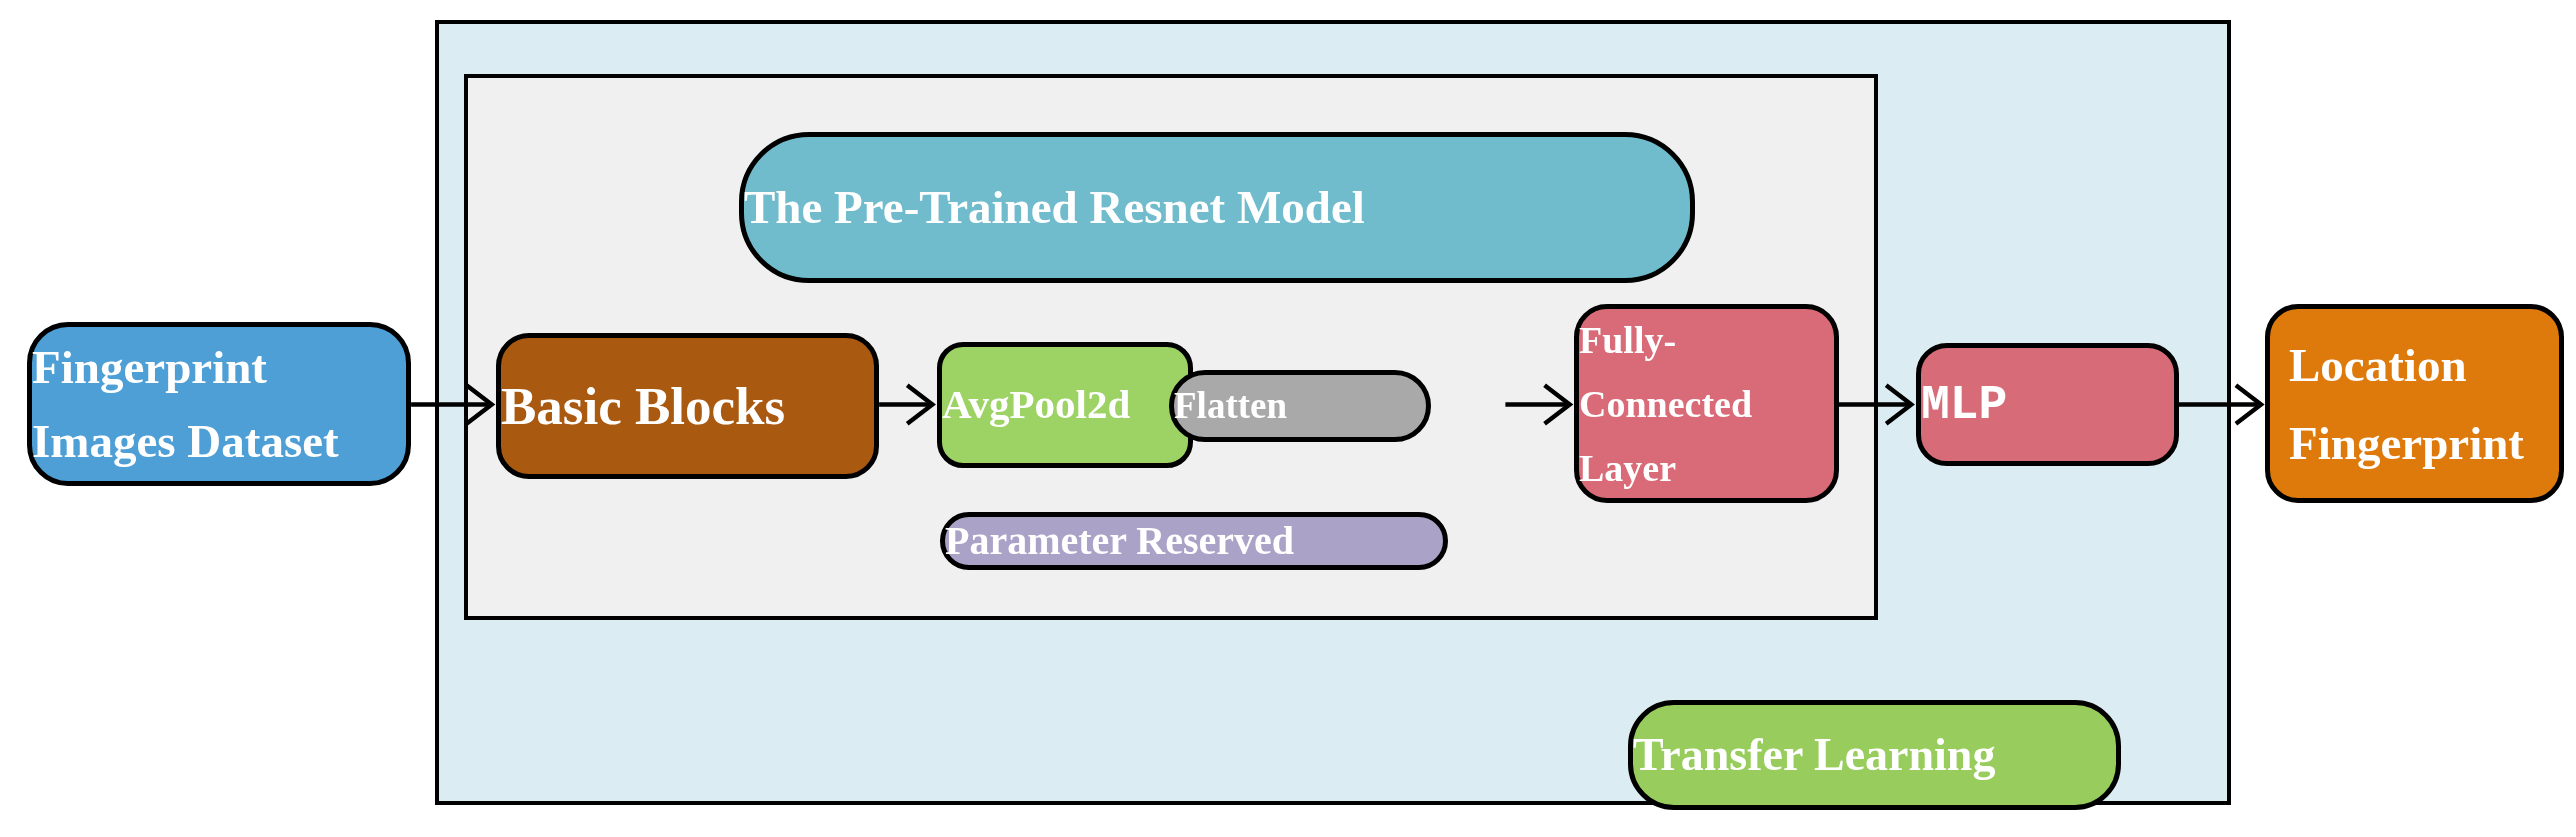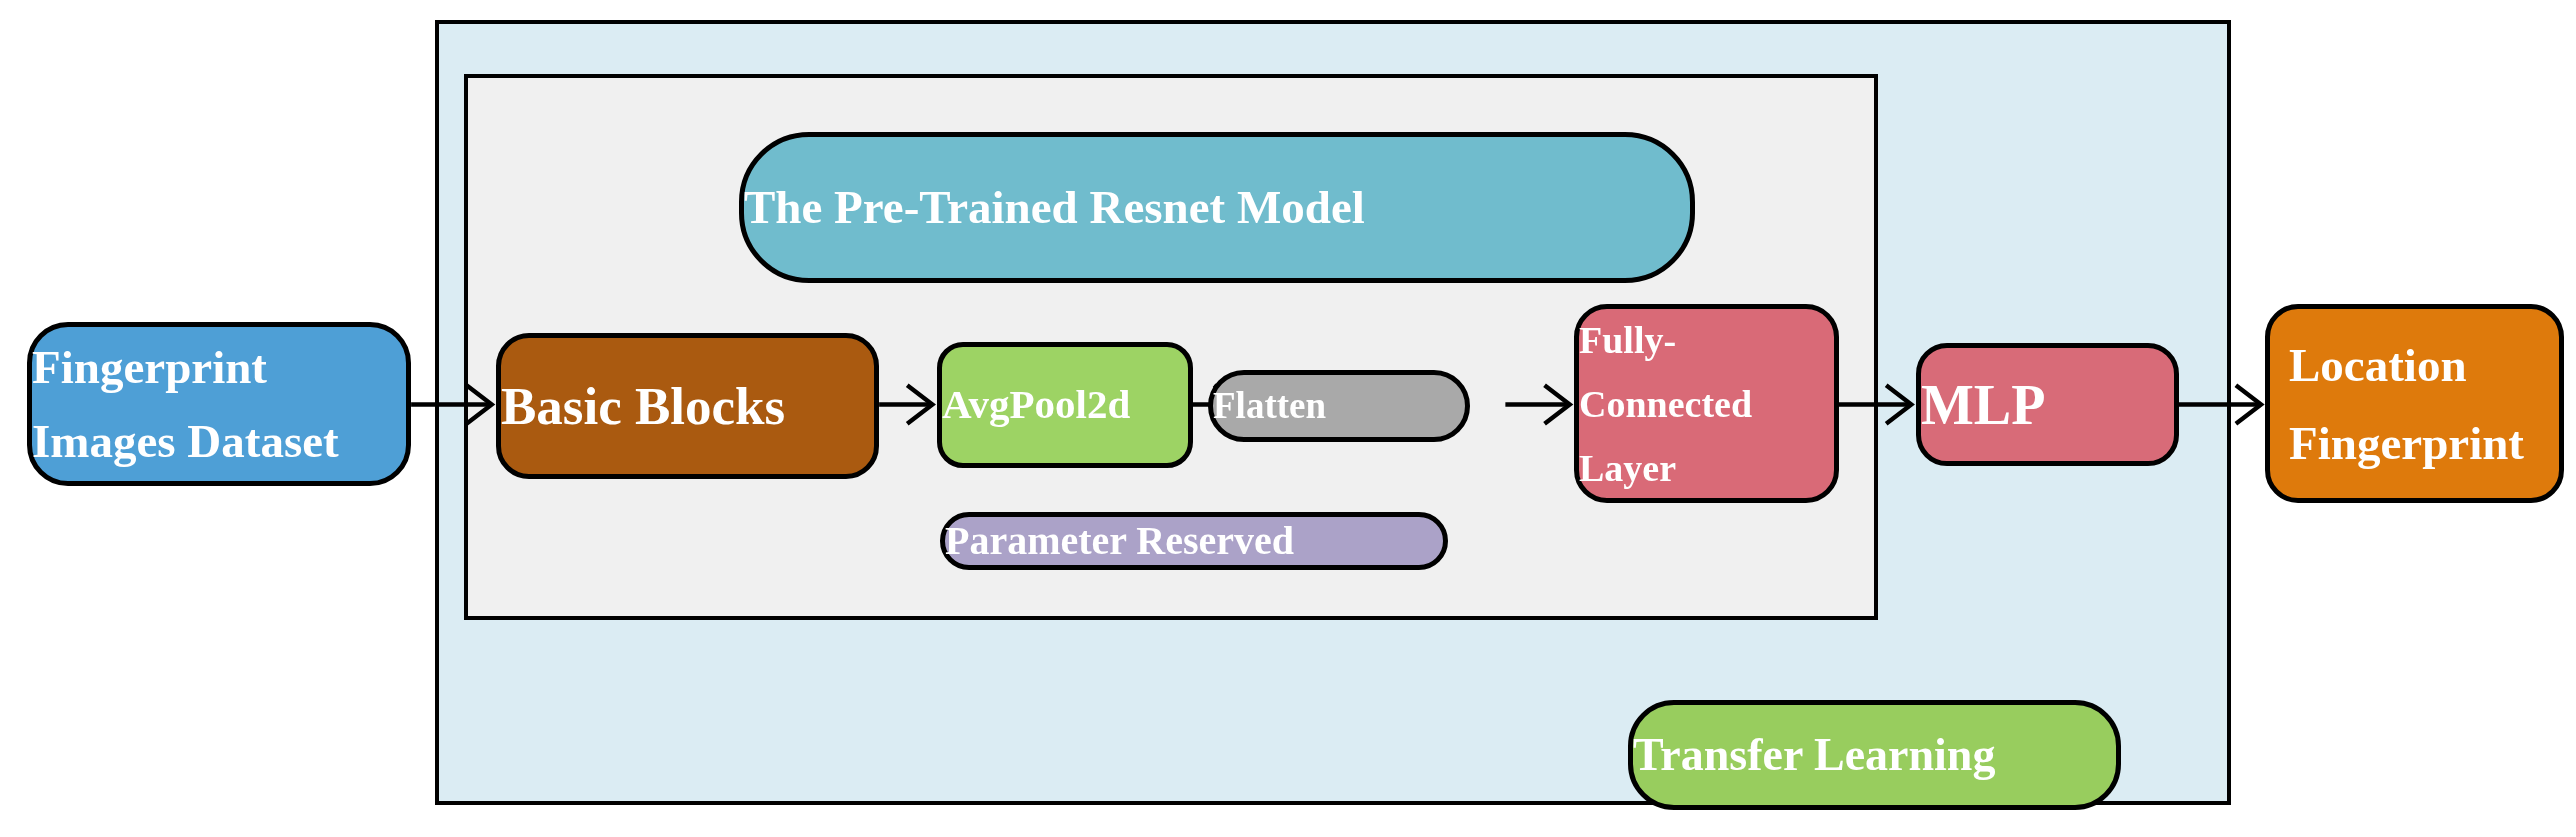--- a/index.html
+++ b/index.html
@@ -40,23 +40,23 @@
     align-items: flex-start;
     justify-content: center;
     text-align: center;
     line-height: 1.25;
     white-space: nowrap;
   }
   #node-fingerprint        { left: 27px;   top: 322px; width: 384px;  height: 164px; border-radius: 41px; font-size: 47px; line-height: 74px; }
   #node-resnet-title       { left: 739px; top: 132px; width: 956px; height: 151px; border-radius: 70px; font-size: 47px; }
   #node-basic-blocks       { left: 496px;  top: 333px; width: 383px;  height: 146px; border-radius: 33px; font-size: 53px; }
   #node-avgpool            { left: 937px; top: 342px; width: 256px;  height: 126px; border-radius: 26px; font-size: 41px; }
-  #node-flatten            { left: 1208px; top: 370px; width: 262px;  height: 72px;  border-radius: 36px; font-size: 37px; }
+  #node-flatten            { left: 1169px; top: 370px; width: 262px;  height: 72px;  border-radius: 36px; font-size: 37px; }
   #node-fully-connected    { left: 1574px; top: 304px; width: 265px;  height: 199px; border-radius: 33px; font-size: 38px; line-height: 64px; }
-  #node-mlp                { left: 1916px; top: 343px; width: 263px;  height: 123px; border-radius: 31px; font-size: 56px; }
+  #node-mlp                { left: 1916px; top: 343px; width: 263px;  height: 123px; border-radius: 31px; font-size: 48px; font-family: Liberation Mono, monospace; }
   #node-location           { left: 2265px; top: 304px; width: 299px;  height: 199px; border-radius: 33px; font-size: 47px; line-height: 78px; padding-left: 19px; }
   #node-parameter-reserved { left: 940px; top: 512px; width: 508px;  height: 58px; border-radius: 38px; font-size: 40px; }
   #node-transfer-learning  { left: 1628px; top: 700px; width: 493px;  height: 110px; border-radius: 46px; font-size: 46px; }
   #arrows-layer {
     position: absolute;
     left: 0; top: 0;
     width: 2576px; height: 838px;
     pointer-events: none;
   }
 </style>

